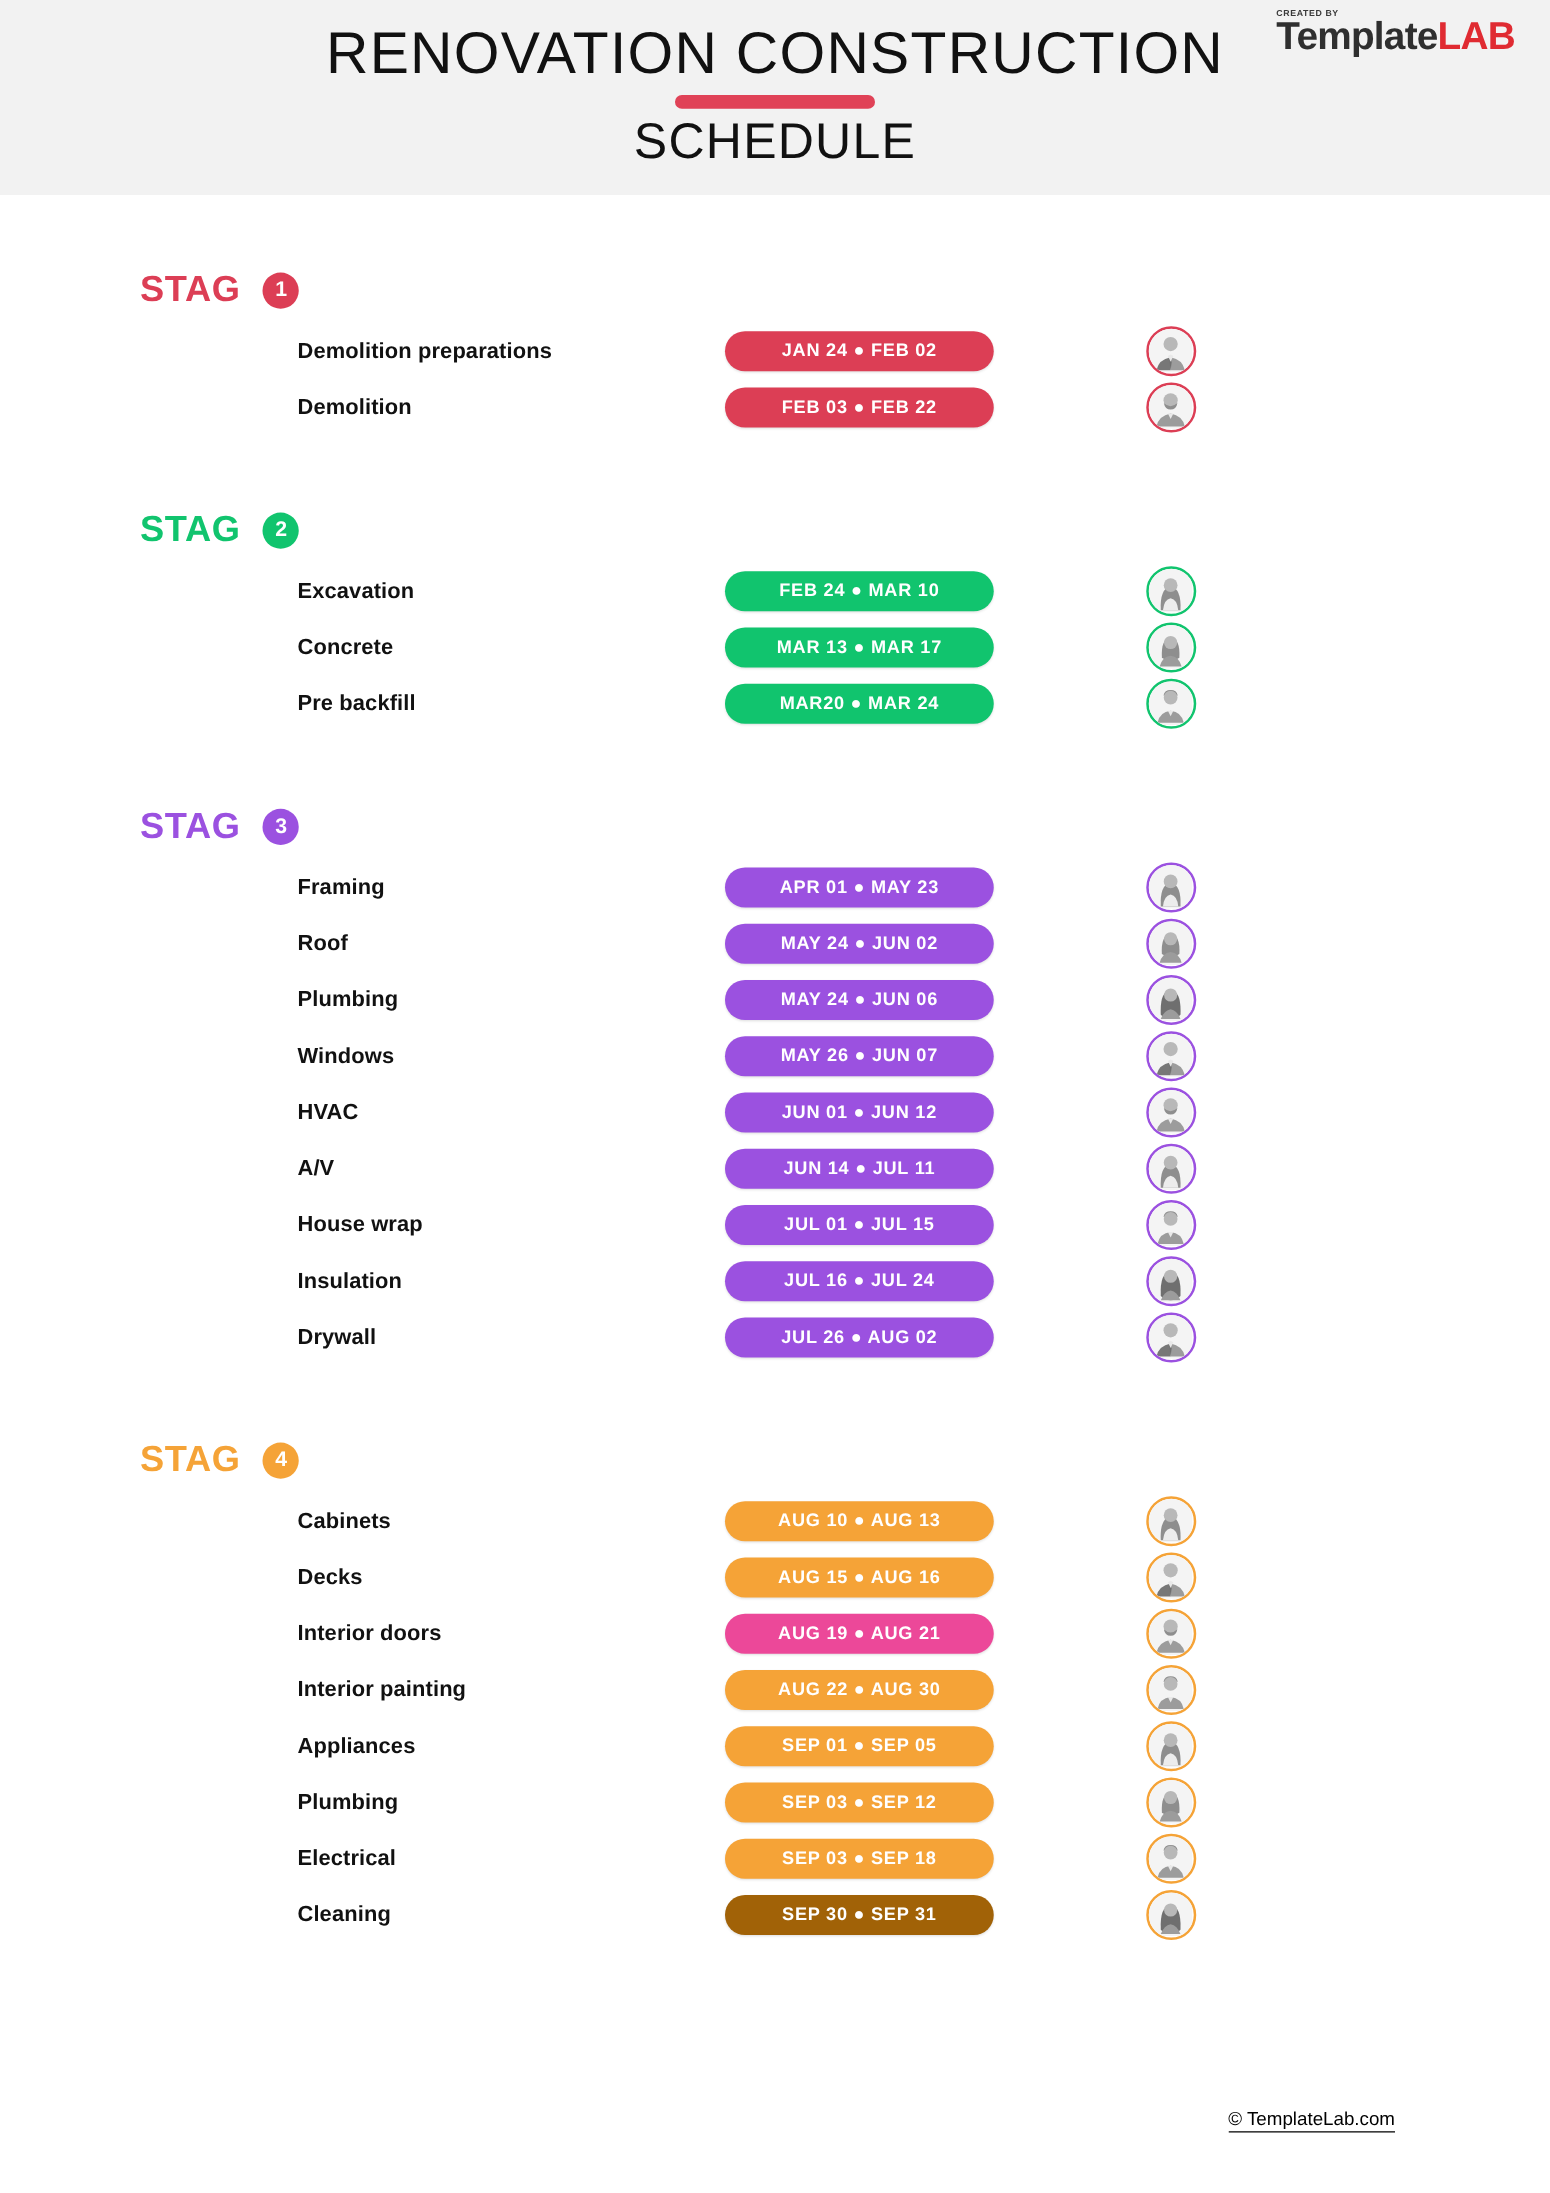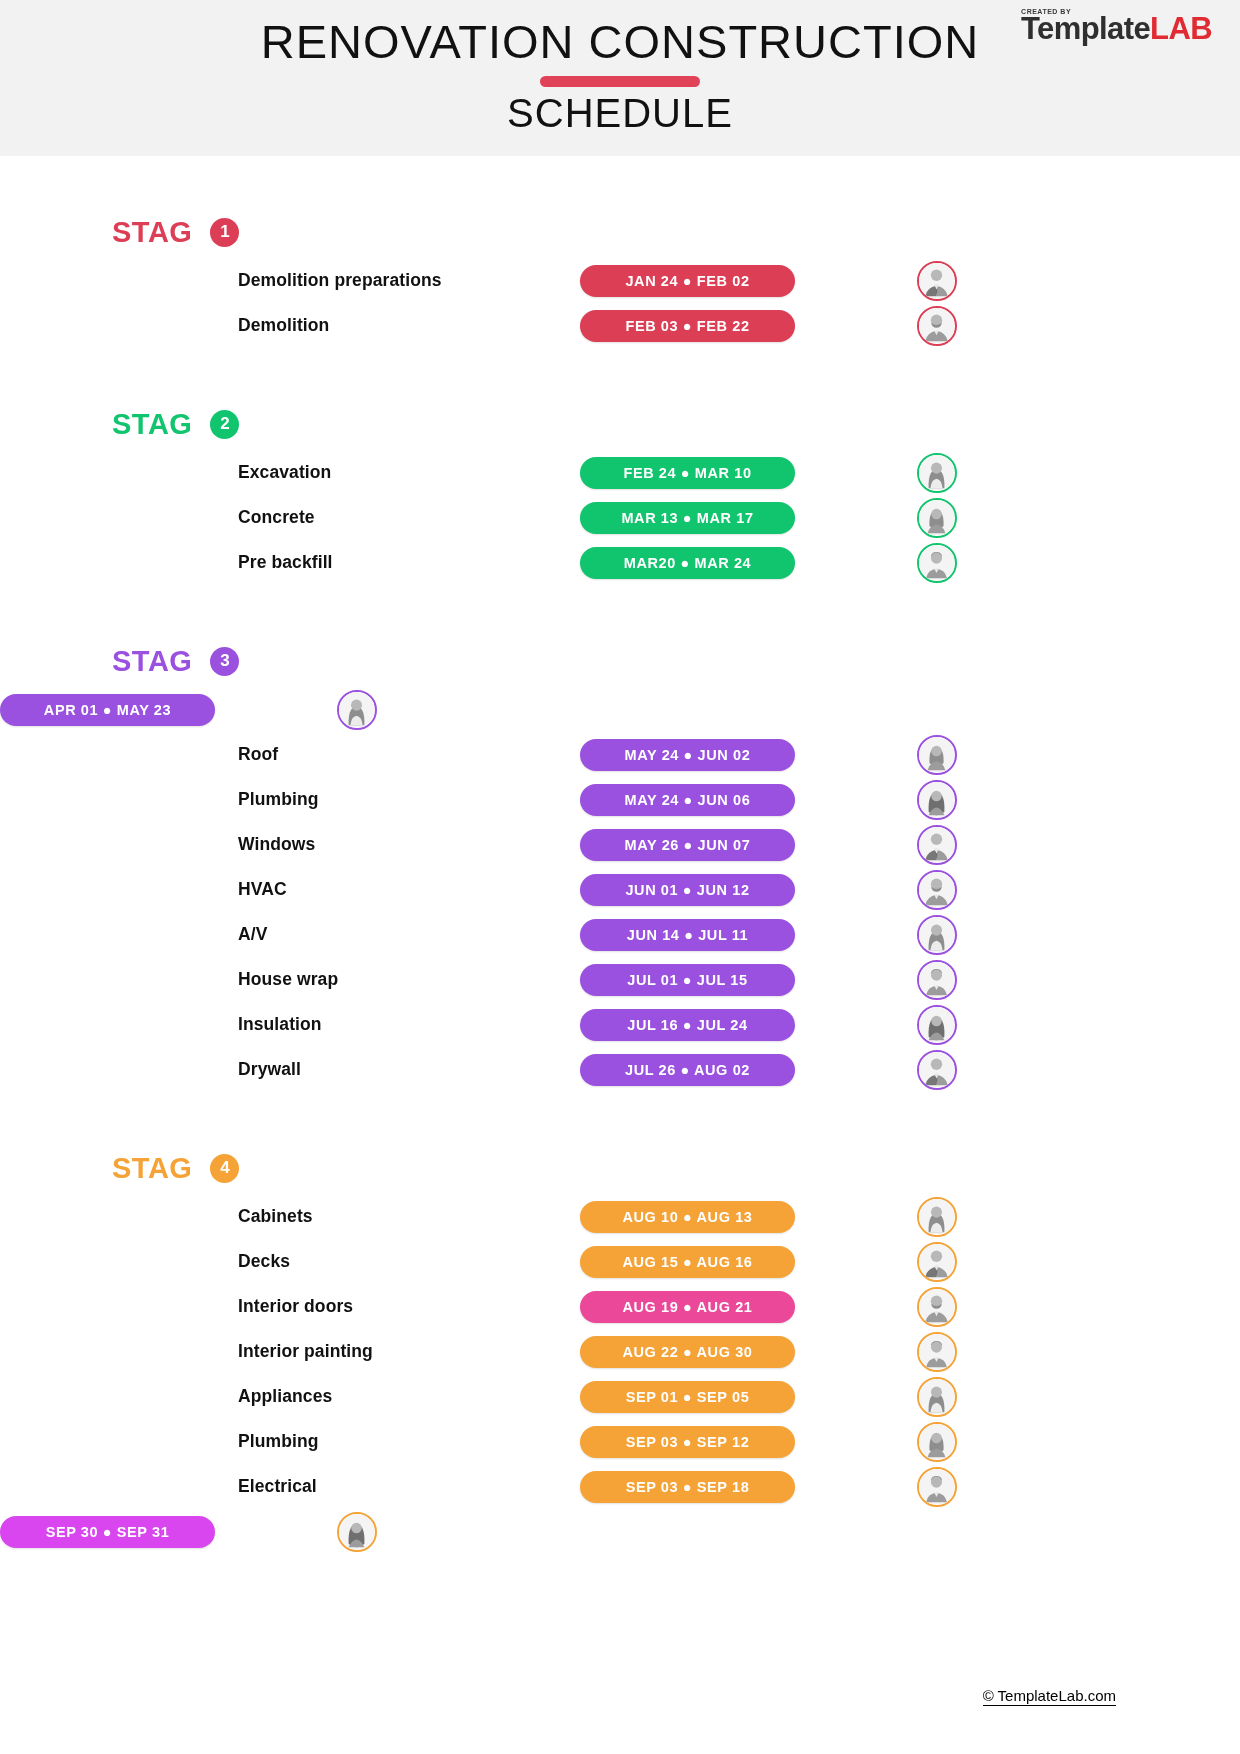--- a/index.html
+++ b/index.html
@@ -294,20 +294,21 @@
           </div>
         </div>
       </div>
     </div>
     <div class="stage">
       <div class="stage-header">
         <span class="stage-label" style="color: rgb(155, 81, 224);">STAG</span>
         <span class="stage-badge" style="background: rgb(155, 81, 224);">3</span>
       </div>
       <div class="task-row">
+        <div class="task-name">Framing</div>
         <div class="task-pill-wrap">
           <div class="task-pill" style="background: rgb(155, 81, 224);">APR 01 ● MAY 23</div>
         </div>
         <div class="task-avatar-wrap">
           <div class="avatar" style="border-color: rgb(155, 81, 224);">
             <svg width="35" height="35" viewBox="0 0 40 40">
               <rect width="40" height="40" fill="#f4f4f4"></rect>
               <path d="M11 38 q-1-20 9-22 q10 2 9 22 z" fill="#8e8e8e"></path>
               <circle cx="20" cy="15" r="6.3" fill="#b8b8b8"></circle>
               <path d="M13 38 q1-10 7-11 q6 1 7 11 z" fill="#ececec"></path>
@@ -566,22 +567,23 @@
               <rect width="40" height="40" fill="#f4f4f4"></rect>
               <path d="M13.5 13 q1-5 6.5-5 q5.5 0 6.5 5 z" fill="#8e8e8e"></path>
               <circle cx="20" cy="15" r="6.3" fill="#b8b8b8"></circle>
               <path d="M8 38 q2-10 12-11 q10 1 12 11 z" fill="#9c9c9c"></path>
               <path d="M17.5 27 l2.5 5 l2.5-5 z" fill="#e9e9e9"></path>
             </svg>
           </div>
         </div>
       </div>
       <div class="task-row">
-        <div class="task-pill-wrap">
-          <div class="task-pill" style="background: #d946ef;">SEP 30 ● SEP 31</div>
+        <div class="task-name">Cleaning</div>
+        <div class="task-pill-wrap">
+          <div class="task-pill" style="background: #a16207;">SEP 30 ● SEP 31</div>
         </div>
         <div class="task-avatar-wrap">
           <div class="avatar" style="border-color: rgb(245, 163, 55);">
             <svg width="35" height="35" viewBox="0 0 40 40">
               <rect width="40" height="40" fill="#f4f4f4"></rect>
               <path d="M11 34 q-1-22 9-22 q10 0 9 22 q-4 4-9 4 q-5 0-9-4z" fill="#6f6f6f"></path>
               <circle cx="20" cy="16" r="6" fill="#b8b8b8"></circle>
               <path d="M11 38 q3-8 9-9 q6 1 9 9 z" fill="#9c9c9c"></path>
             </svg>
           </div>

